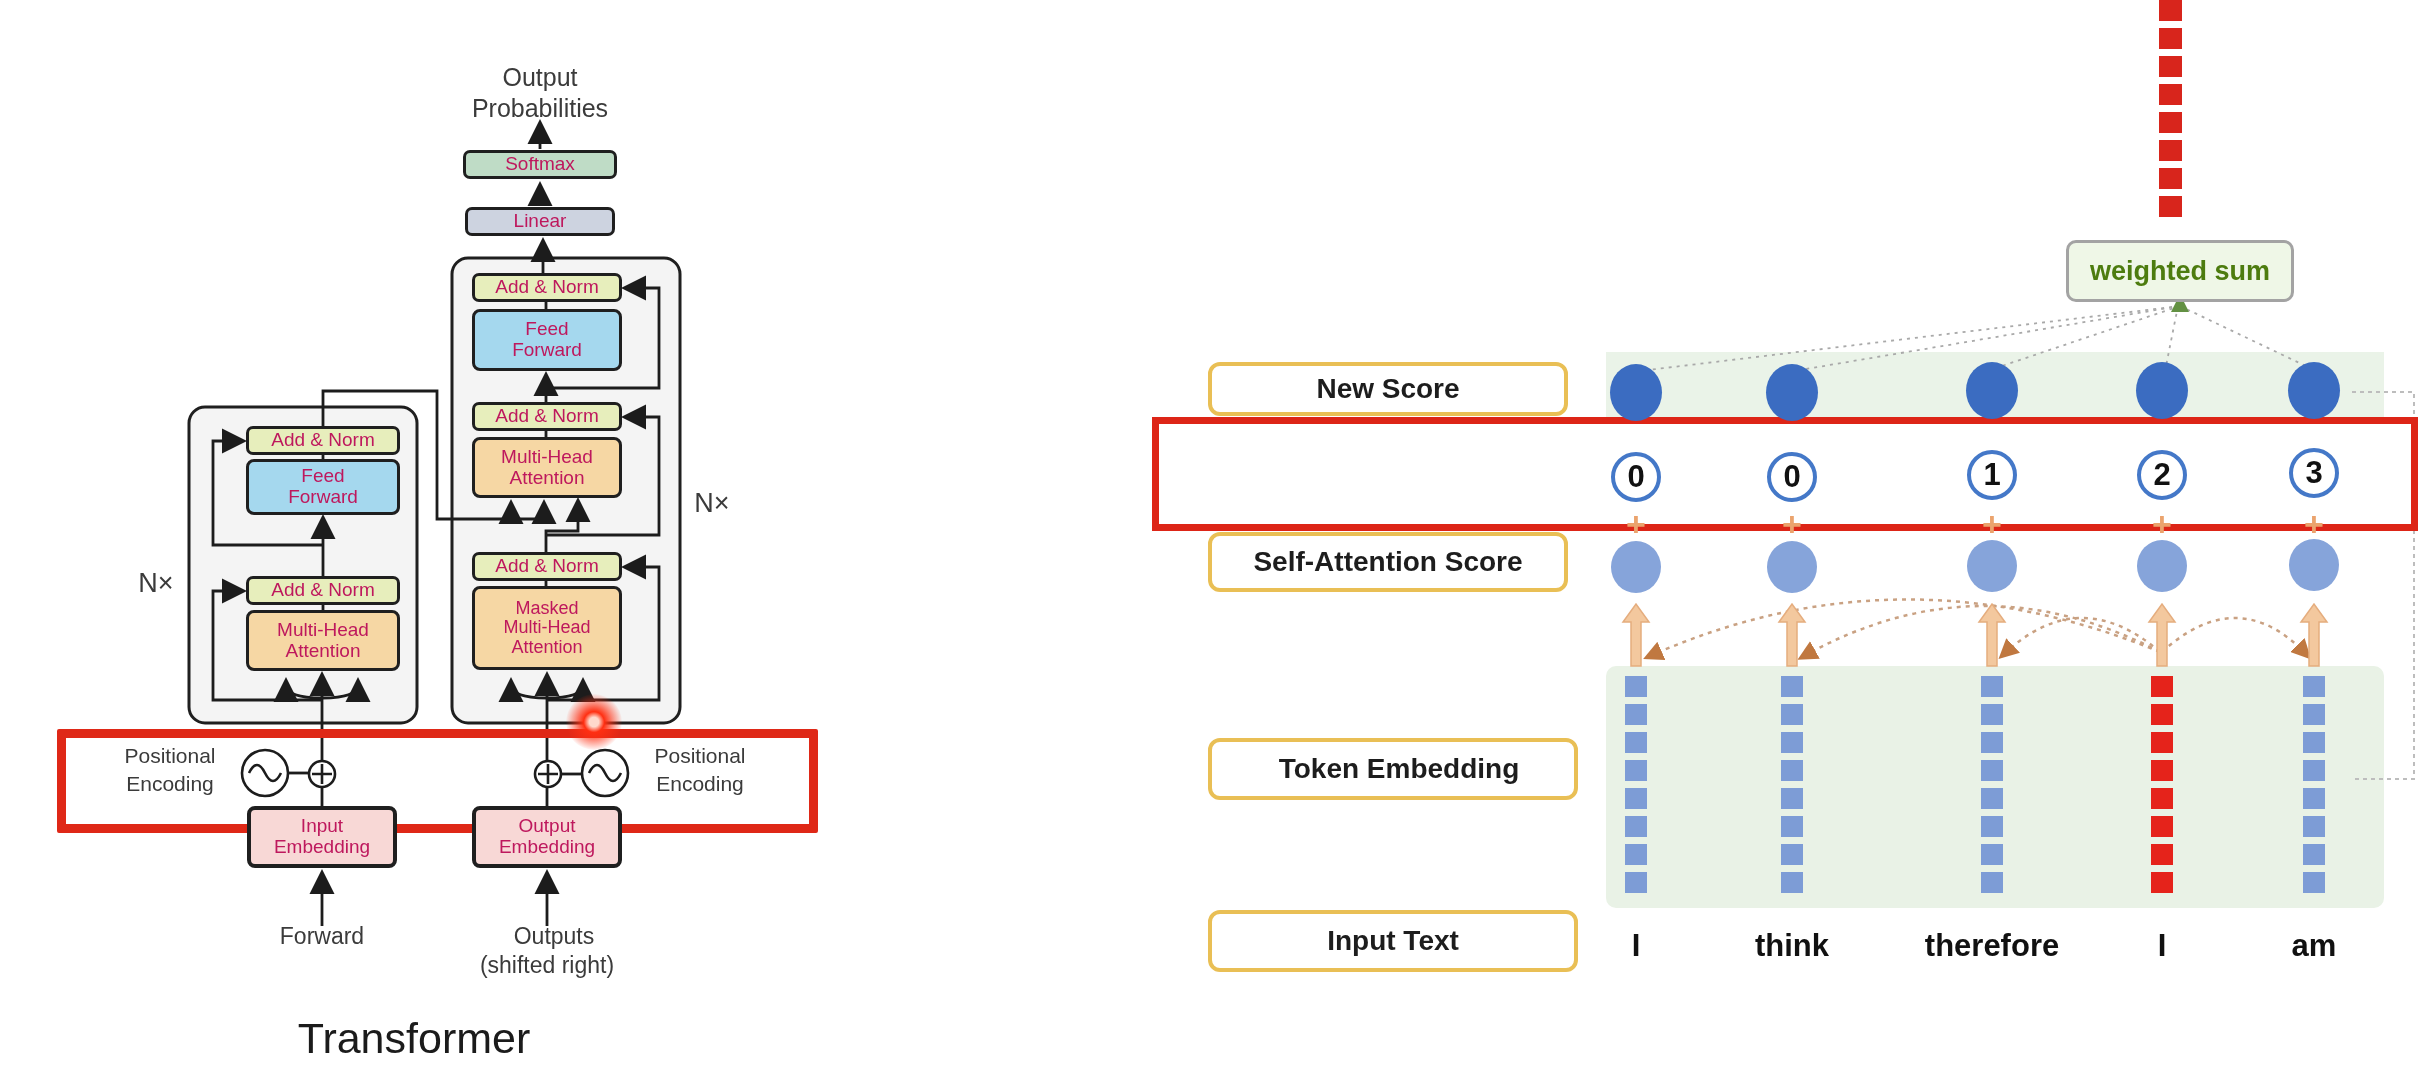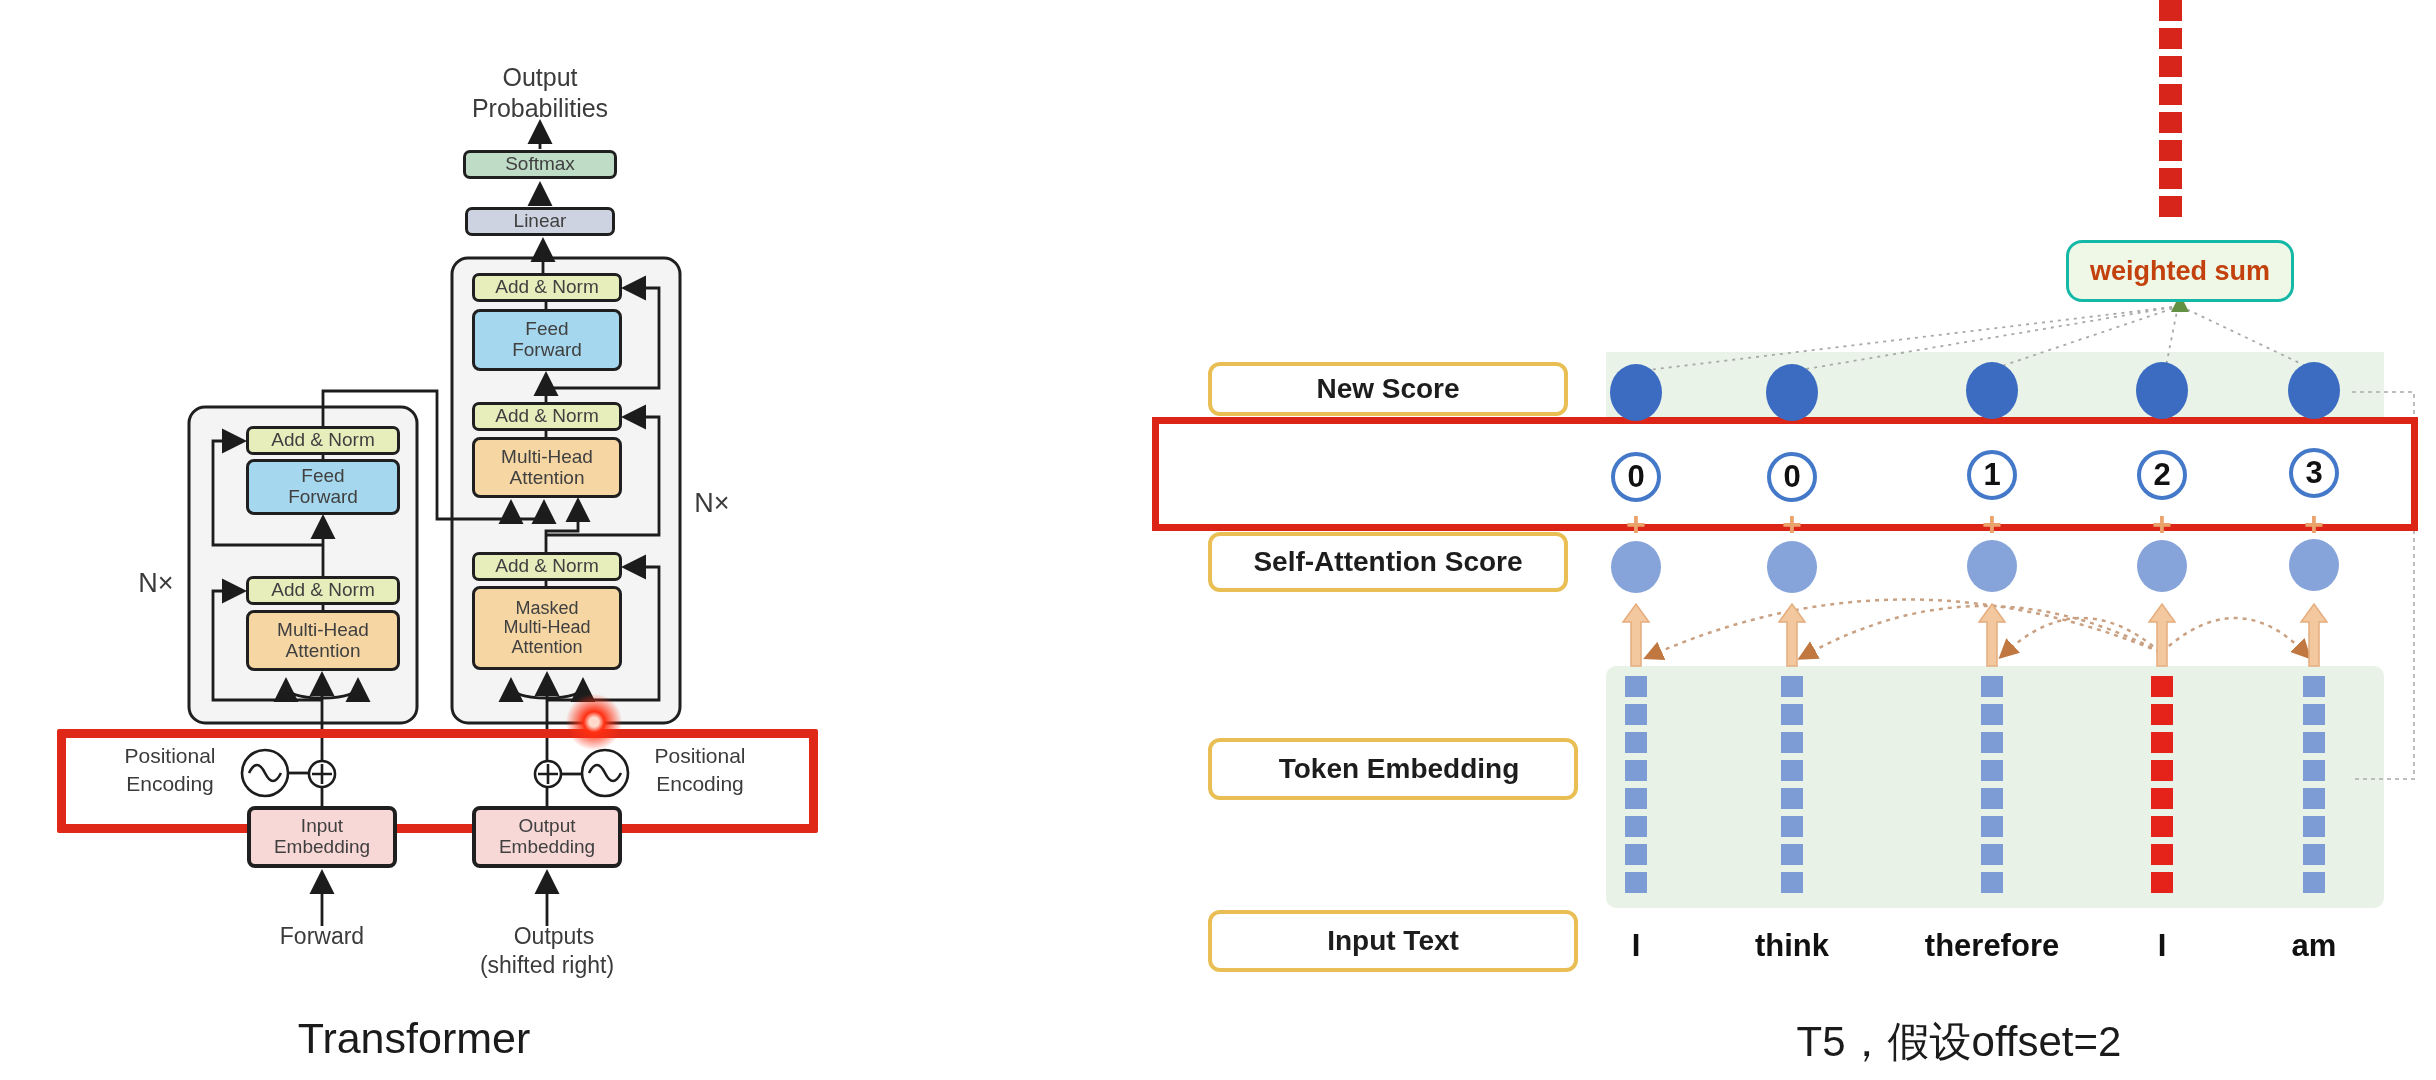--- a/index.html
+++ b/index.html
@@ -1,21 +1,21 @@
 <!DOCTYPE html>
 <html><head>
 <meta charset="utf-8">
 <style>
   html,body{margin:0;padding:0;background:#fff;}
   #stage{position:relative;width:2436px;height:1080px;background:#fff;overflow:hidden;
          font-family:"Liberation Sans",sans-serif;color:#222;}
   
   .tbox{position:absolute;box-sizing:border-box;border:3px solid #1f1f1f;border-radius:8px;
         display:flex;flex-direction:column;align-items:center;justify-content:center;
-        font-size:19px;line-height:1.08;color:#404040;text-align:center;z-index:4;}
+        font-size:19px;line-height:1.08;color:#be185d;text-align:center;z-index:4;}
   .tbox.small{height:29px;border-radius:7px;}
   .caption{position:absolute;font-size:43px;color:#1b1b1b;text-align:center;z-index:5;}
   .plainlbl{position:absolute;text-align:center;color:#3b3b3b;z-index:4;}
   .redframe{position:absolute;border:9px solid #df2817;z-index:3;border-radius:2px;}
   .redframe2{position:absolute;border:7px solid #dd2517;z-index:3;}
   
   .cursor-glow{position:absolute;width:56px;height:56px;z-index:9;border-radius:50%;
     background:radial-gradient(circle,#ffd9cc 0 12%,#ff2f12 26%,rgba(255,47,18,.55) 46%,rgba(255,47,18,0) 72%);}
   
   .greenband{position:absolute;background:#eaf3e8;z-index:1;}
@@ -26,23 +26,23 @@
   .score-dot{position:absolute;border-radius:50%;z-index:4;}
   .numcircle{position:absolute;width:50px;height:50px;border-radius:50%;border:4px solid #4478c8;
              background:#fff;display:flex;align-items:center;justify-content:center;
              font-weight:bold;font-size:31px;color:#111;z-index:4;box-sizing:border-box;}
   .plus{position:absolute;width:36px;text-align:center;font-size:34px;font-weight:bold;
         color:#eba36d;z-index:4;line-height:1;}
   .tokencol{position:absolute;width:22px;z-index:4;
         background:repeating-linear-gradient(180deg,var(--c) 0 21px,transparent 21px 28px);}
   .reddash-top{position:absolute;width:23px;z-index:4;
         background:repeating-linear-gradient(180deg,#d8251c 0 21px,transparent 21px 28px);}
-  .wsum{position:absolute;box-sizing:border-box;border:3px solid #14b8a6;background:#eff7e7;
-        border-radius:16px;display:flex;align-items:center;justify-content:center;
-        font-weight:bold;font-size:27px;color:#c2410c;z-index:4;}
+  .wsum{position:absolute;box-sizing:border-box;border:3px solid #a3a3a3;background:#eff7e7;
+        border-radius:10px;display:flex;align-items:center;justify-content:center;
+        font-weight:bold;font-size:27px;color:#4d7c0f;z-index:4;}
   .tokentext{position:absolute;width:160px;text-align:center;font-weight:bold;font-size:31px;
              color:#111;z-index:4;}
   svg{position:absolute;left:0;top:0;z-index:2;}
 </style>
 </head>
 <body>
 
 <div id="stage">
 
   <div class="greenband" style="left:1606px;top:352px;width:778px;height:68px;"></div>
@@ -284,15 +284,14 @@
   <div class="tokencol" style="--c:#7d9cd6;left:1981px;top:676px;height:220px;"></div>
   <div class="tokencol" style="--c:#e5231b;left:2151px;top:676px;height:220px;"></div>
   <div class="tokencol" style="--c:#7d9cd6;left:2303px;top:676px;height:220px;"></div>
 
   <div class="tokentext" style="left:1556px;top:928px;">I</div>
   <div class="tokentext" style="left:1712px;top:928px;">think</div>
   <div class="tokentext" style="left:1912px;top:928px;">therefore</div>
   <div class="tokentext" style="left:2082px;top:928px;">I</div>
   <div class="tokentext" style="left:2234px;top:928px;">am</div>
 
-  <div class="caption" style="left:1709px;top:1014px;width:500px;font-size:42px;">T5，假设offset=2</div>
 
 </div>
 
 </body></html>

